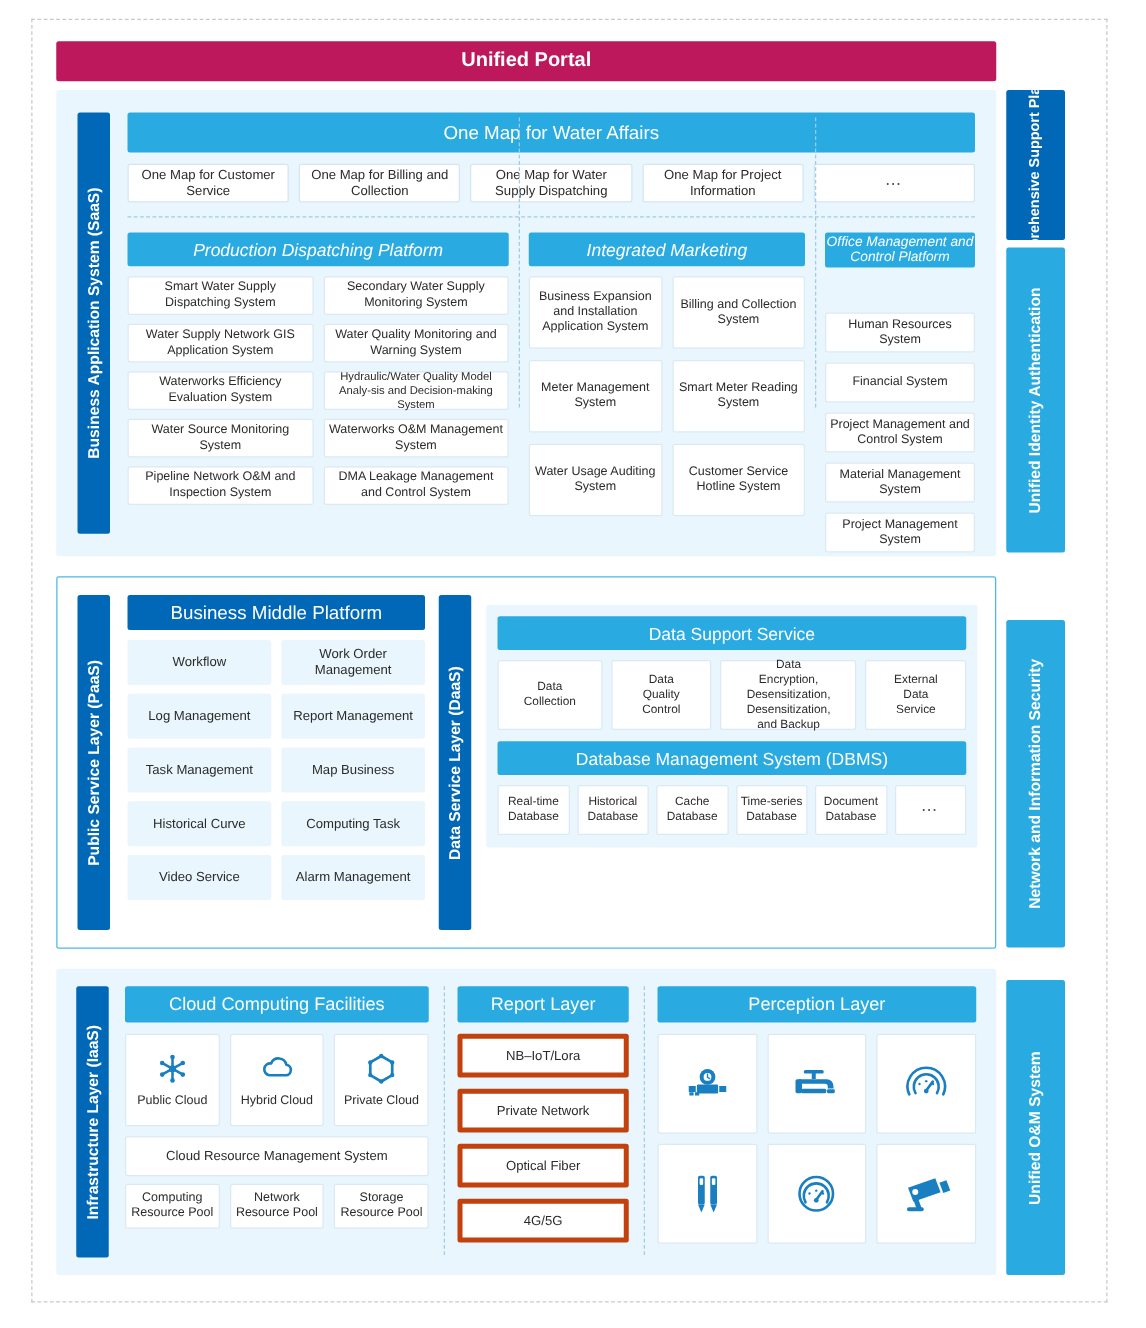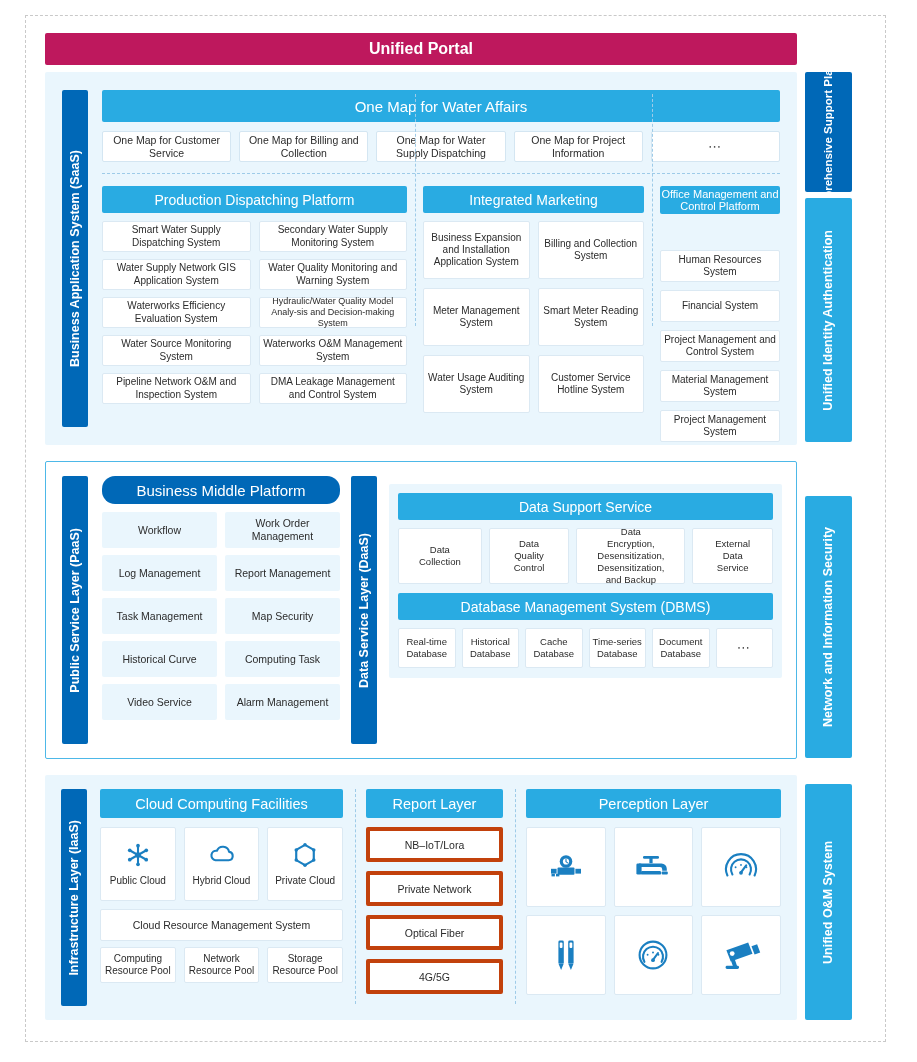--- a/index.html
+++ b/index.html
@@ -77,20 +77,21 @@
   .col-om{width:120px;margin-left:16px;}
   .vsep{
     position:absolute;top:4px;height:232px;width:0;
     border-left:1.5px dashed #9ecbe8;
   }
   #vsep1{left:313px;}
   #vsep2{left:550px;}
   .col-head{
     background:#29abe2;color:#fff;border-radius:2px;height:27px;
     font-size:14px;
+    font-style:italic;
   }
   .col-head.small{font-size:11px;line-height:1.1;height:28px;}
   .grid2{display:flex;flex-wrap:wrap;gap:7px 8px;margin-top:8px;}
   .cell{
     background:#ffffff;border:1px solid #dbe9f3;border-radius:2px;
     font-size:10px;color:#2b2b2b;line-height:1.22;
     box-sizing:border-box;padding:0 2px;
   }
   .col-pd .cell{width:calc(50% - 4px);height:31px;}
   .col-im .cell{width:calc(50% - 4px);height:58px;}
@@ -100,21 +101,21 @@
   
   .paas-panel{
     position:absolute;left:45px;top:461px;width:752px;height:298px;
     background:#ffffff;border:1.5px solid #4db8e8;border-radius:2px;
     box-sizing:border-box;
   }
   #paas-tab{left:16px;top:14px;width:26px;height:268px;}
   #daas-tab{left:305px;top:14px;width:26px;height:268px;}
   .bmp{position:absolute;left:56px;top:14px;width:238px;}
   .bmp-head{
-    background:#0068b7;color:#fff;border-radius:13px;height:28px;font-size:15px;
+    background:#0068b7;color:#fff;border-radius:2px;height:28px;font-size:15px;
   }
   .bmp-grid{display:flex;flex-wrap:wrap;gap:7px 8px;margin-top:8px;}
   .bmp-cell{
     width:calc(50% - 4px);height:36px;background:#eaf6fd;border-radius:2px;
     font-size:10.5px;color:#2b2b2b;line-height:1.2;box-sizing:border-box;padding:0 2px;
   }
   .dmp{position:absolute;left:343px;top:14px;width:393px;}
   .dmp-head{
     background:#0068b7;color:#fff;border-radius:2px;height:29px;font-size:15px;
   }
@@ -272,21 +273,21 @@
     </div>
 
     <div class="bmp">
       <div class="bmp-head ctr">Business Middle Platform</div>
       <div class="bmp-grid">
         <div class="bmp-cell ctr">Workflow</div>
         <div class="bmp-cell ctr">Work Order Management</div>
         <div class="bmp-cell ctr">Log Management</div>
         <div class="bmp-cell ctr">Report Management</div>
         <div class="bmp-cell ctr">Task Management</div>
-        <div class="bmp-cell ctr">Map Security</div>
+        <div class="bmp-cell ctr">Map Business</div>
         <div class="bmp-cell ctr">Historical Curve</div>
         <div class="bmp-cell ctr">Computing Task</div>
         <div class="bmp-cell ctr">Video Service</div>
         <div class="bmp-cell ctr">Alarm Management</div>
       </div>
     </div>
 
     <div class="dmp">
       <div class="dmp-body">
         <div class="dss-head ctr">Data Support Service</div>

